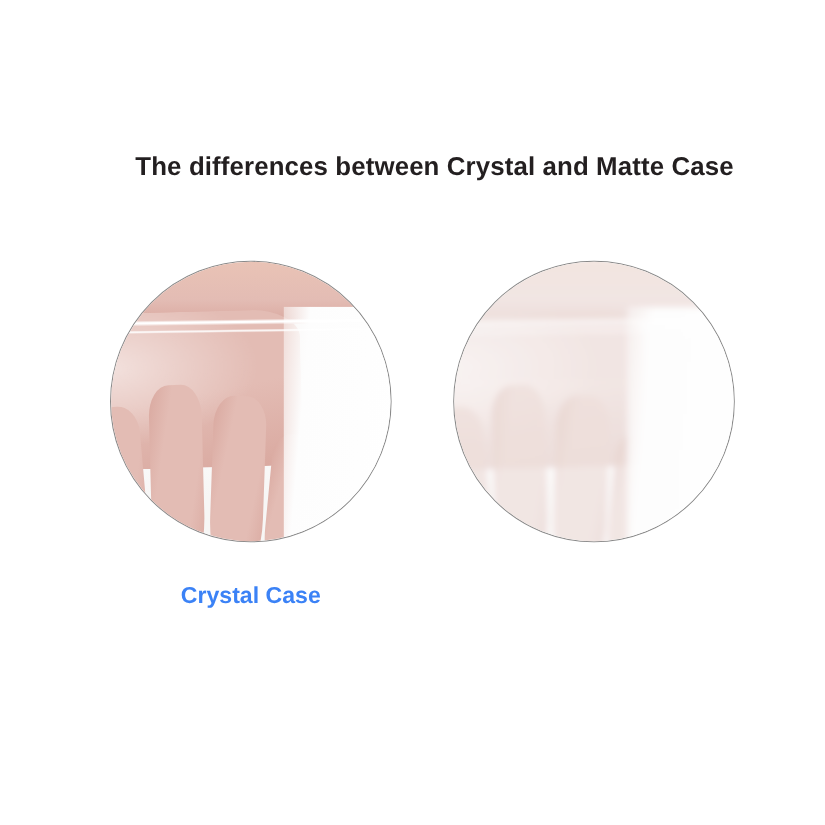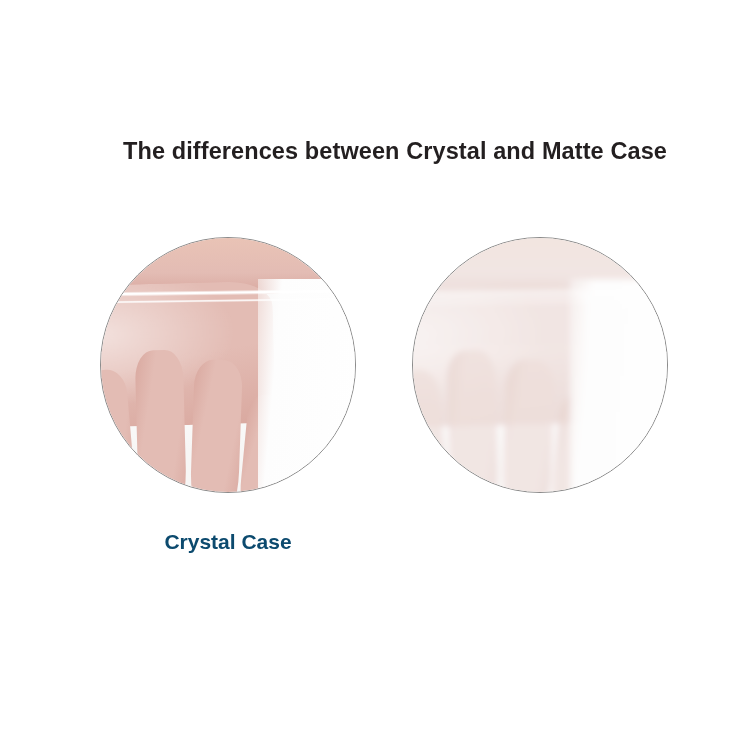--- a/index.html
+++ b/index.html
@@ -136,21 +136,21 @@
   }
 
   
   .caption {
     position: absolute;
     top: 530px;
     width: 256px;
     text-align: center;
     font-size: 21px;
     font-weight: bold;
-    color: #0c4a6e;
+    color: #3b82f6;
     white-space: nowrap;
   }
   .caption.left  { left: 100px; }
   .caption.right { left: 412px; }
 </style>
 </head>
 <body>
 
 <div class="page">
 

